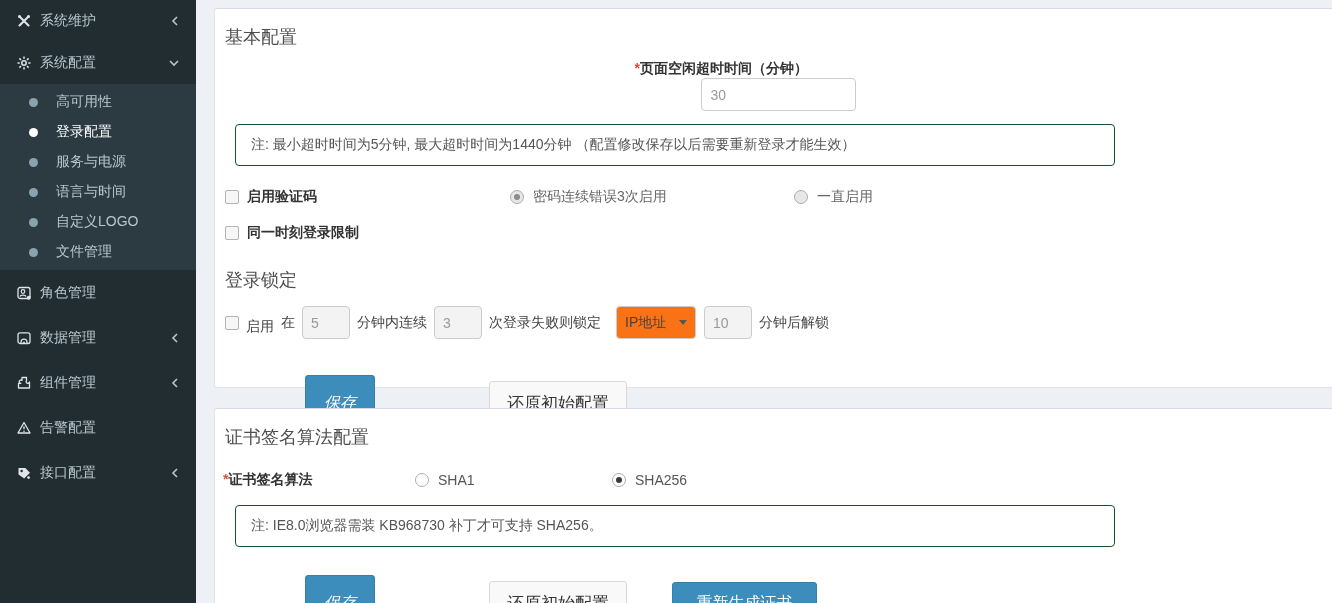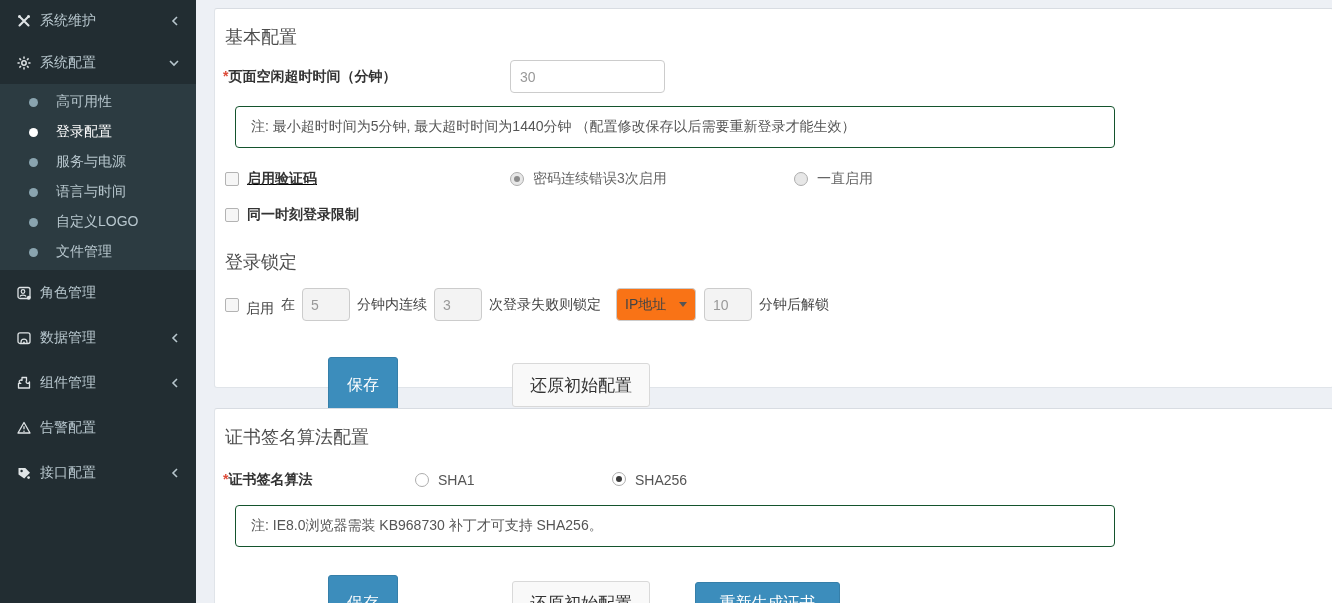--- a/index.html
+++ b/index.html
@@ -24,33 +24,33 @@
   
   .main { position:absolute; left:200px; top:0; width:1136px; height:603px; background:#edf0f5; overflow:hidden; }
   .panel { position:absolute; left:14px; width:1120px; background:#fff;
     border:1px solid #e0e4e9; border-top-color:#d8dce2; border-radius:3px; }
   .panel1 { top:8px; height:380px; }
   .panel2 { top:408px; height:250px; }
 
   .sec-title { font-size:18px; font-weight:normal; color:#4d4d4d; margin:16px 0 0 10px; }
   .req { color:#dd4b39; }
 
-  .form-row { display:flex; align-items:center; margin-top:11px; padding-left:8px; }
+  .form-row { display:flex; align-items:center; margin-top:11px; padding-left:8px;flex-direction:column; }
   .form-label { width:287px; font-weight:bold; color:#333; font-size:14px; }
   input.text { width:155px; height:33px; border:1px solid #ccc; border-radius:4px;
     padding:0 9px; color:#999; font-size:14px; outline:none; background:#fff; }
 
   .note { margin:13px 0 0 20px; width:880px; height:42px; border:1px solid #14532d; border-radius:4px;
     display:flex; align-items:center; padding-left:15px; color:#555; font-size:14px; }
 
   .check-row { margin-top:22px; padding-left:10px; display:flex; align-items:center; }
   .cb { width:14px; height:14px; border:1px solid #b3b3b3; border-radius:2px; background:#f6f6f6;
     margin-right:8px; flex:0 0 auto; cursor:pointer; }
   .cb-label { font-weight:bold; color:#333; font-size:14px; }
-  .cap-left { width:285px; display:flex; align-items:center;text-decoration:underline; }
+  .cap-left { width:285px; display:flex; align-items:center; }
   .rgroup { width:284px; display:flex; align-items:center; }
   .radio { width:14px; height:14px; border-radius:50%; border:1px solid #adadad; background:#e7e7e7;
     margin-right:9px; position:relative; flex:0 0 auto; }
   .radio.sel::after { content:''; position:absolute; left:3px; top:3px; width:6px; height:6px;
     border-radius:50%; background:#8b8b8b; }
   .radio.en { background:#fff; }
   .radio.en.sel::after { background:#3a3a3a; }
   .r-label { color:#666; font-size:14px; }
   .r-label.dk { color:#555; }
 
@@ -63,21 +63,21 @@
     display:flex; align-items:center; justify-content:space-between; padding:0 8px; color:#444;
     font-size:14px; margin:0 8px; cursor:pointer; }
   .caret { width:0; height:0; border-left:4px solid transparent; border-right:4px solid transparent;
     border-top:5px solid #555; }
 
   .btn-row { margin-top:36px; display:flex; align-items:center; }
   .btn { border-radius:3px; font-size:16px; cursor:pointer;
     font-family:"Liberation Sans","DejaVu Sans",sans-serif; }
   .btn.blue { background:#3c8dbc; border:1px solid #367fa9; color:#fff; }
   .btn.gray { background:#f9f9f9; border:1px solid #d9d9d9; color:#333; font-size:17px; }
-  .btn.save { margin-left:113px; width:70px; height:56px; }
+  .btn.save { margin-left:90px; width:70px; height:56px;font-style:italic; }
   .btn.restore { margin-left:114px; width:138px; height:44px; }
   .btn.regen { margin-left:45px; width:145px; height:42px; }
   .panel2 .btn-row { margin-top:28px; }
 </style>
 </head>
 <body>
 
 <div class="sidebar">
 
   <div class="sb-item">
@@ -270,21 +270,21 @@
     <h2 class="sec-title">证书签名算法配置</h2>
 
     <div class="check-row" style="padding-left:8px;">
       <div style="width:192px; display:flex; align-items:center;">
         <span class="cb-label"><span class="req">*</span><span>证书签名算法</span></span>
       </div>
       <div style="width:197px; display:flex; align-items:center;">
         <span class="radio en"></span>
         <span class="r-label dk">SHA1</span>
       </div>
-      <div style="display:flex; ">
+      <div style="display:flex; align-items:center;">
         <span class="radio en sel"></span>
         <span class="r-label dk">SHA256</span>
       </div>
     </div>
 
     <div class="note" style="margin-top:16px;">
       <span>注: IE8.0浏览器需装 KB968730 补丁才可支持 SHA256。</span>
     </div>
 
     <div class="btn-row">

